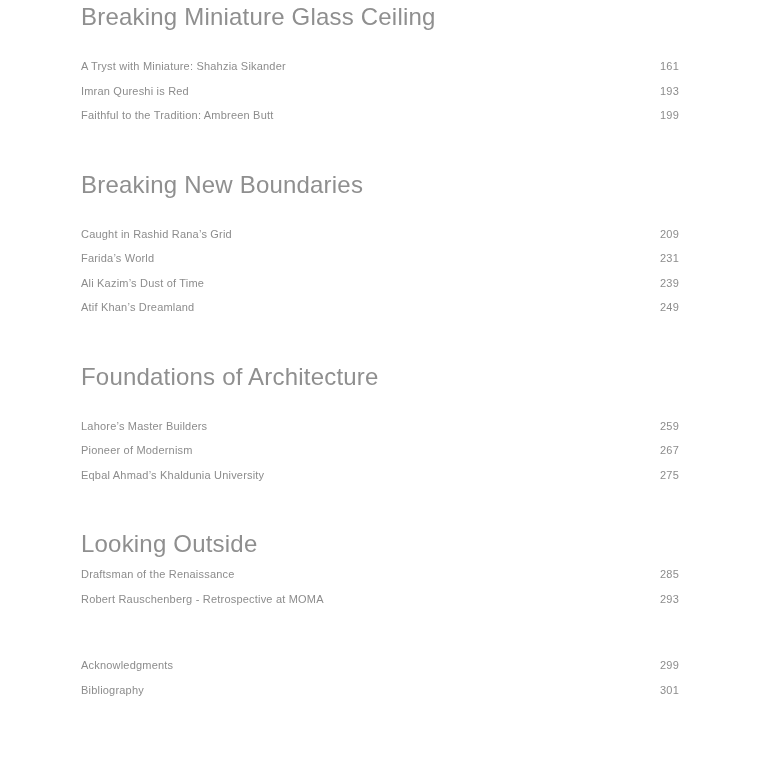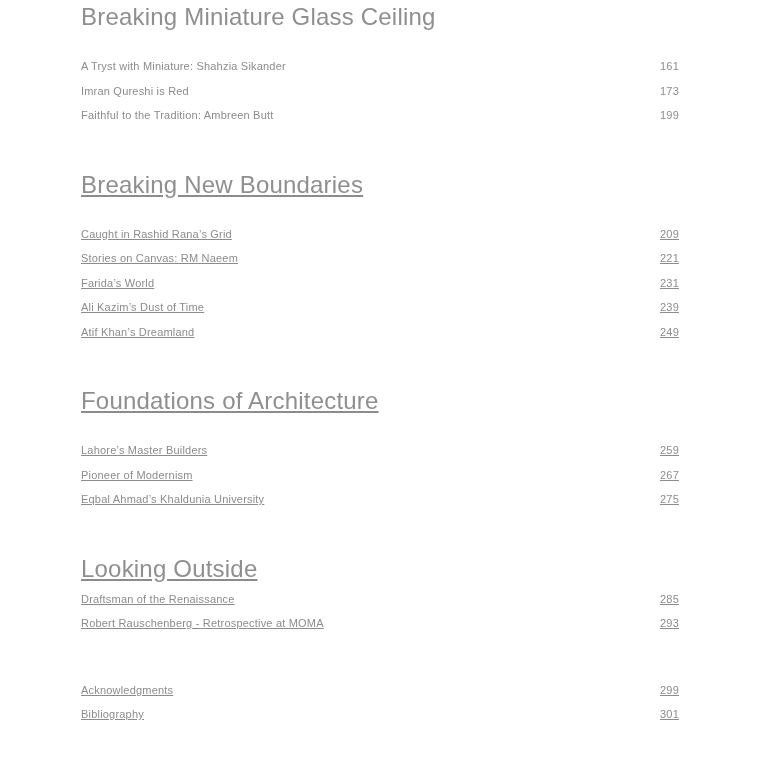--- a/index.html
+++ b/index.html
@@ -12,21 +12,21 @@
     width: 757px;
     height: 757px;
     background: #ffffff;
     overflow: hidden;
     box-sizing: border-box;
     padding: 2px 78px 0 81px;
     font-family: "Liberation Sans", "DejaVu Sans", sans-serif;
     color: #8c8c8c;
   }
   .toc-section { margin: 0; }
-  .toc-section + .toc-section { margin-top: 42px; text-decoration: underline; }
+  .toc-section + .toc-section { margin-top: 42px; }
   .sec-heading {
     margin: 0;
     font-size: 24px;
     font-weight: 400;
     line-height: 30px;
     color: #8f8f8f;
     letter-spacing: 0.2px;
   }
   .entries {
     list-style: none;
@@ -58,39 +58,35 @@
 
   <section class="toc-section">
     <h1 class="sec-heading">Breaking Miniature Glass Ceiling</h1>
     <ul class="entries">
       <li class="entry">
         <span class="title">A Tryst with Miniature: Shahzia Sikander</span>
         <span class="page-num">161</span>
       </li>
       <li class="entry">
         <span class="title">Imran Qureshi is Red</span>
-        <span class="page-num">173</span>
+        <span class="page-num">193</span>
       </li>
       <li class="entry">
         <span class="title">Faithful to the Tradition: Ambreen Butt</span>
         <span class="page-num">199</span>
       </li>
     </ul>
   </section>
 
   <section class="toc-section">
     <h1 class="sec-heading">Breaking New Boundaries</h1>
     <ul class="entries">
       <li class="entry">
         <span class="title">Caught in Rashid Rana’s Grid</span>
         <span class="page-num">209</span>
-      </li>
-      <li class="entry">
-        <span class="title">Stories on Canvas: RM Naeem</span>
-        <span class="page-num">221</span>
       </li>
       <li class="entry">
         <span class="title">Farida’s World</span>
         <span class="page-num">231</span>
       </li>
       <li class="entry">
         <span class="title">Ali Kazim’s Dust of Time</span>
         <span class="page-num">239</span>
       </li>
       <li class="entry">

